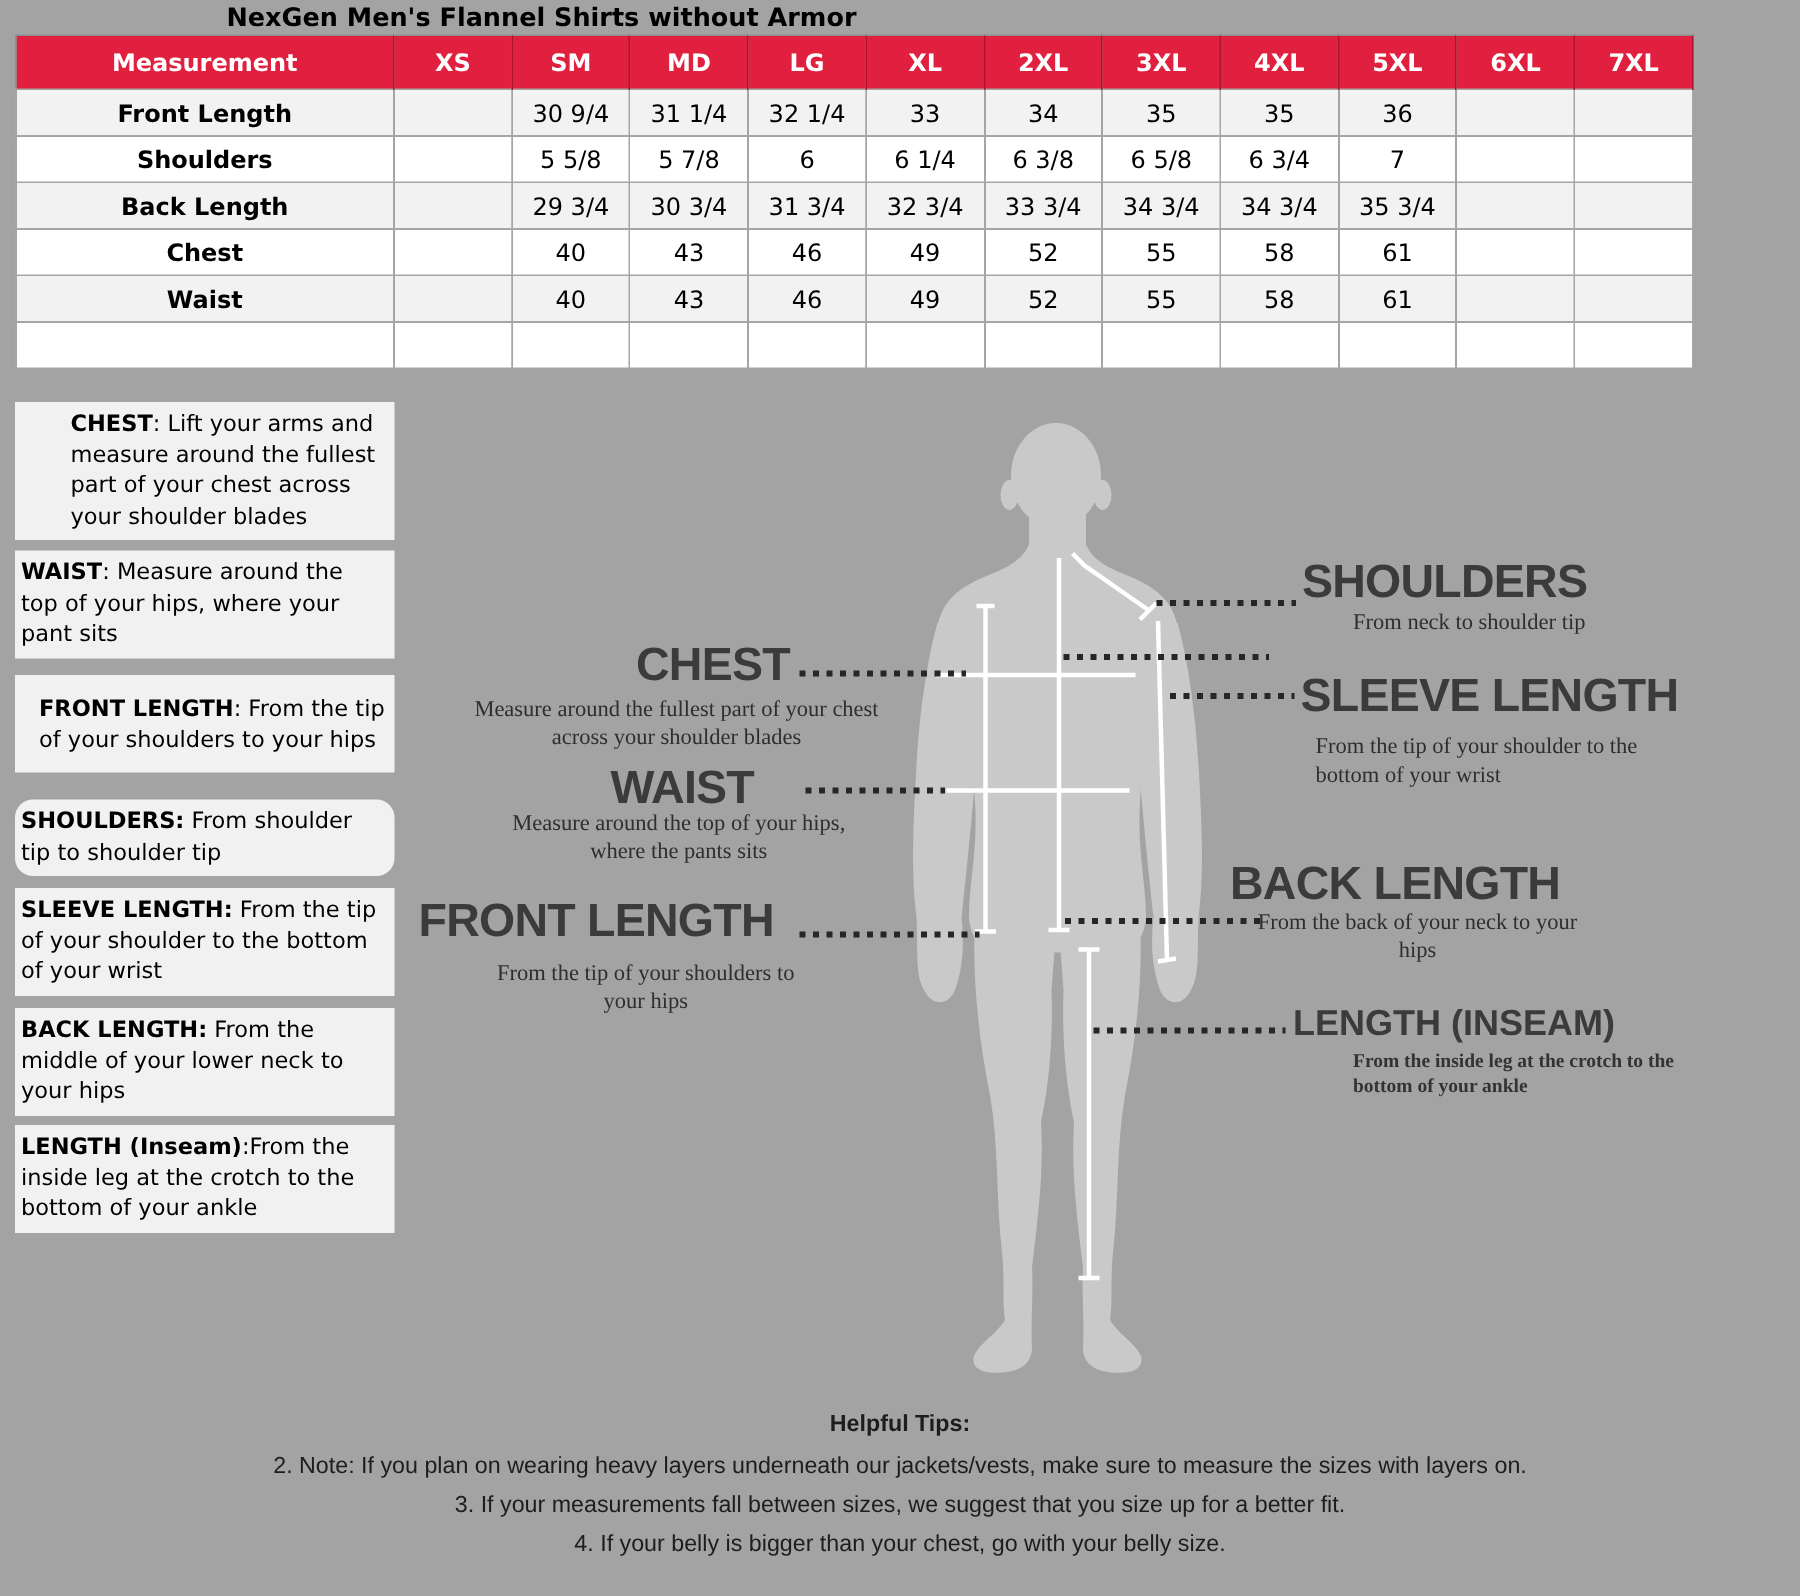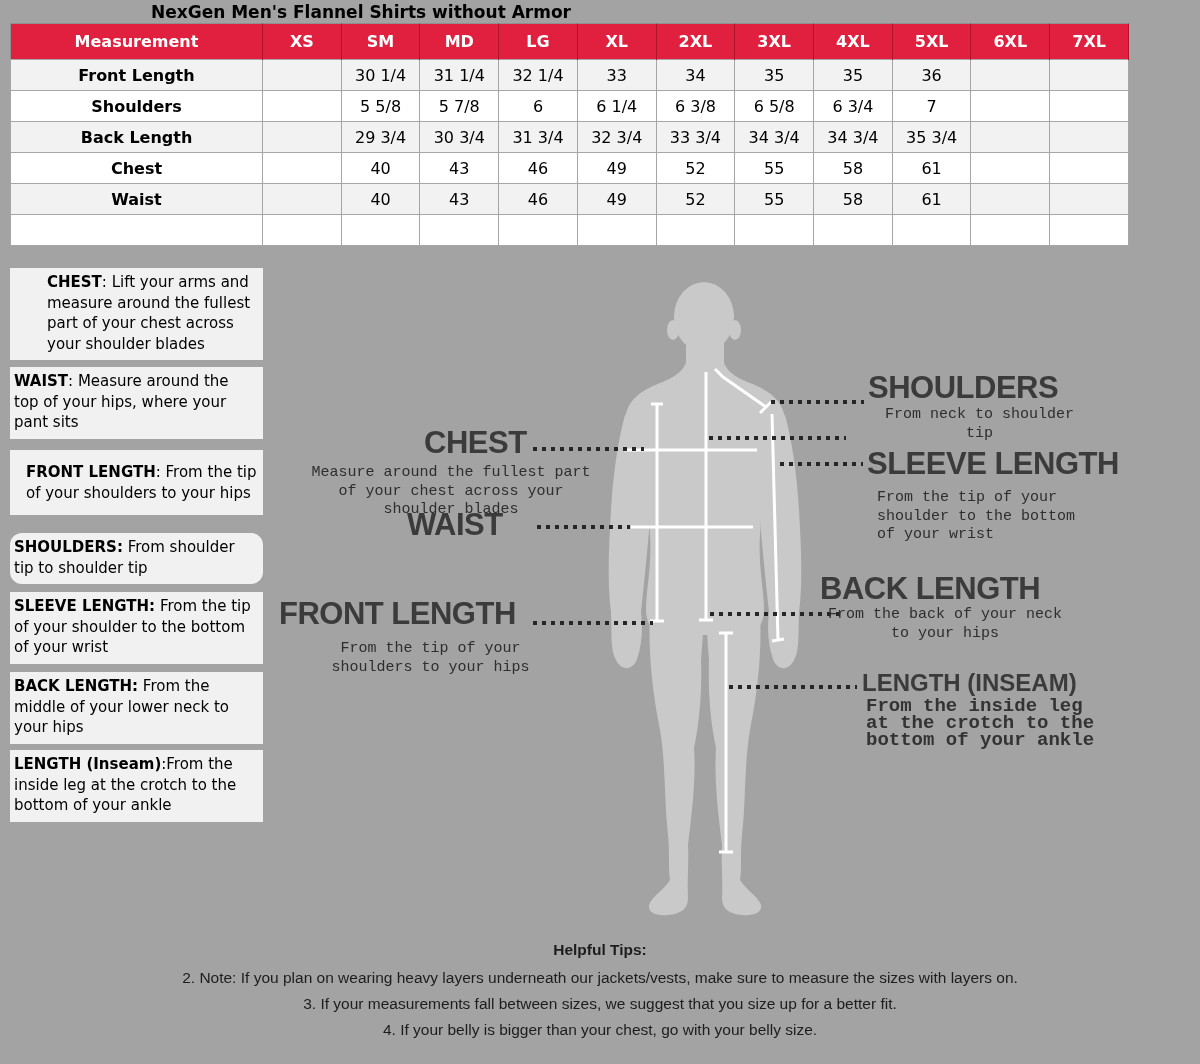--- a/index.html
+++ b/index.html
@@ -26,24 +26,24 @@
   table.size-table tr.stripe td{background:var(--stripe);}
   table.size-table td.rowlabel{font-weight:bold;}
   
   .def{position:absolute;left:10px;width:253px;background:var(--defbg);
        font-size:15px;line-height:20.5px;padding:4px 6px 6px 4px;color:#000;}
   .def b{font-weight:bold;}
   
   .biglabel{position:absolute;font-family:"Liberation Sans",sans-serif;font-weight:bold;
        font-size:31px;line-height:1;color:var(--dark);white-space:nowrap;letter-spacing:-.5px;}
   .biglabel.small{font-size:24px;letter-spacing:0;}
-  .ddesc{position:absolute;font-family:Liberation Mono, monospace;font-size:15px;
+  .ddesc{position:absolute;font-family:Liberation Serif, serif;font-size:15px;
        line-height:18.5px;color:#2E2E2E;}
   .ddesc.center{text-align:center;}
-  .ddesc.boldsm{font-size:19px;font-weight:bold;line-height:17px;color:#333;}
+  .ddesc.boldsm{font-size:13px;font-weight:bold;line-height:17px;color:#333;margin-left:36px;}
   
   svg.fig{position:absolute;left:520px;top:270px;}
   .figure-shape{fill:var(--silhouette);stroke:none;}
   .mline{stroke:#fff;stroke-width:3;fill:none;stroke-linecap:butt;}
   .dotline{stroke:#262626;stroke-width:4;fill:none;stroke-dasharray:4 5;}
   
   .tips{position:absolute;left:0;top:941px;width:1200px;text-align:center;
         font-family:"Liberation Sans",sans-serif;font-size:15.5px;color:#1d1d1d;}
   .tips-heading{font-weight:bold;margin-bottom:10px;}
   .tip{margin-bottom:8px;}
@@ -73,21 +73,21 @@
           <th>4XL</th>
           <th>5XL</th>
           <th>6XL</th>
           <th>7XL</th>
         </tr>
       </thead>
     <tbody id="table-body">
         <tr class="stripe">
           <td class="rowlabel">Front Length</td>
           <td></td>
-          <td>30 1/4</td>
+          <td>30 9/4</td>
           <td>31 1/4</td>
           <td>32 1/4</td>
           <td>33</td>
           <td>34</td>
           <td>35</td>
           <td>35</td>
           <td>36</td>
           <td></td>
           <td></td>
         </tr>
@@ -256,20 +256,21 @@
       <path class="dotline" d="M780 464 L863 464"></path>
       <path class="dotline" d="M710 614 L844 614"></path>
       <path class="dotline" d="M729 687 L857 687"></path>
     </g>
   </svg>
 
   <div class="biglabel" style="left:424px;top:427px;">CHEST</div>
   <div class="ddesc center" style="left:305px;top:464px;width:292px;">Measure around the fullest part of your chest across your shoulder blades</div>
 
   <div class="biglabel" style="left:407px;top:509px;">WAIST</div>
+  <div class="ddesc center" style="left:335px;top:540px;width:235px;">Measure around the top of your hips, where the pants sits</div>
 
   <div class="biglabel" style="left:279px;top:598px;">FRONT LENGTH</div>
   <div class="ddesc center" style="left:328px;top:640px;width:205px;">From the tip of your shoulders to your hips</div>
 
   <div class="biglabel" style="left:868px;top:372px;">SHOULDERS</div>
   <div class="ddesc center" style="left:872px;top:406px;width:215px;">From neck to shoulder tip</div>
 
   <div class="biglabel" style="left:867px;top:448px;">SLEEVE LENGTH</div>
   <div class="ddesc" style="left:877px;top:489px;width:215px;">From the tip of your shoulder to the bottom of your wrist</div>
 

